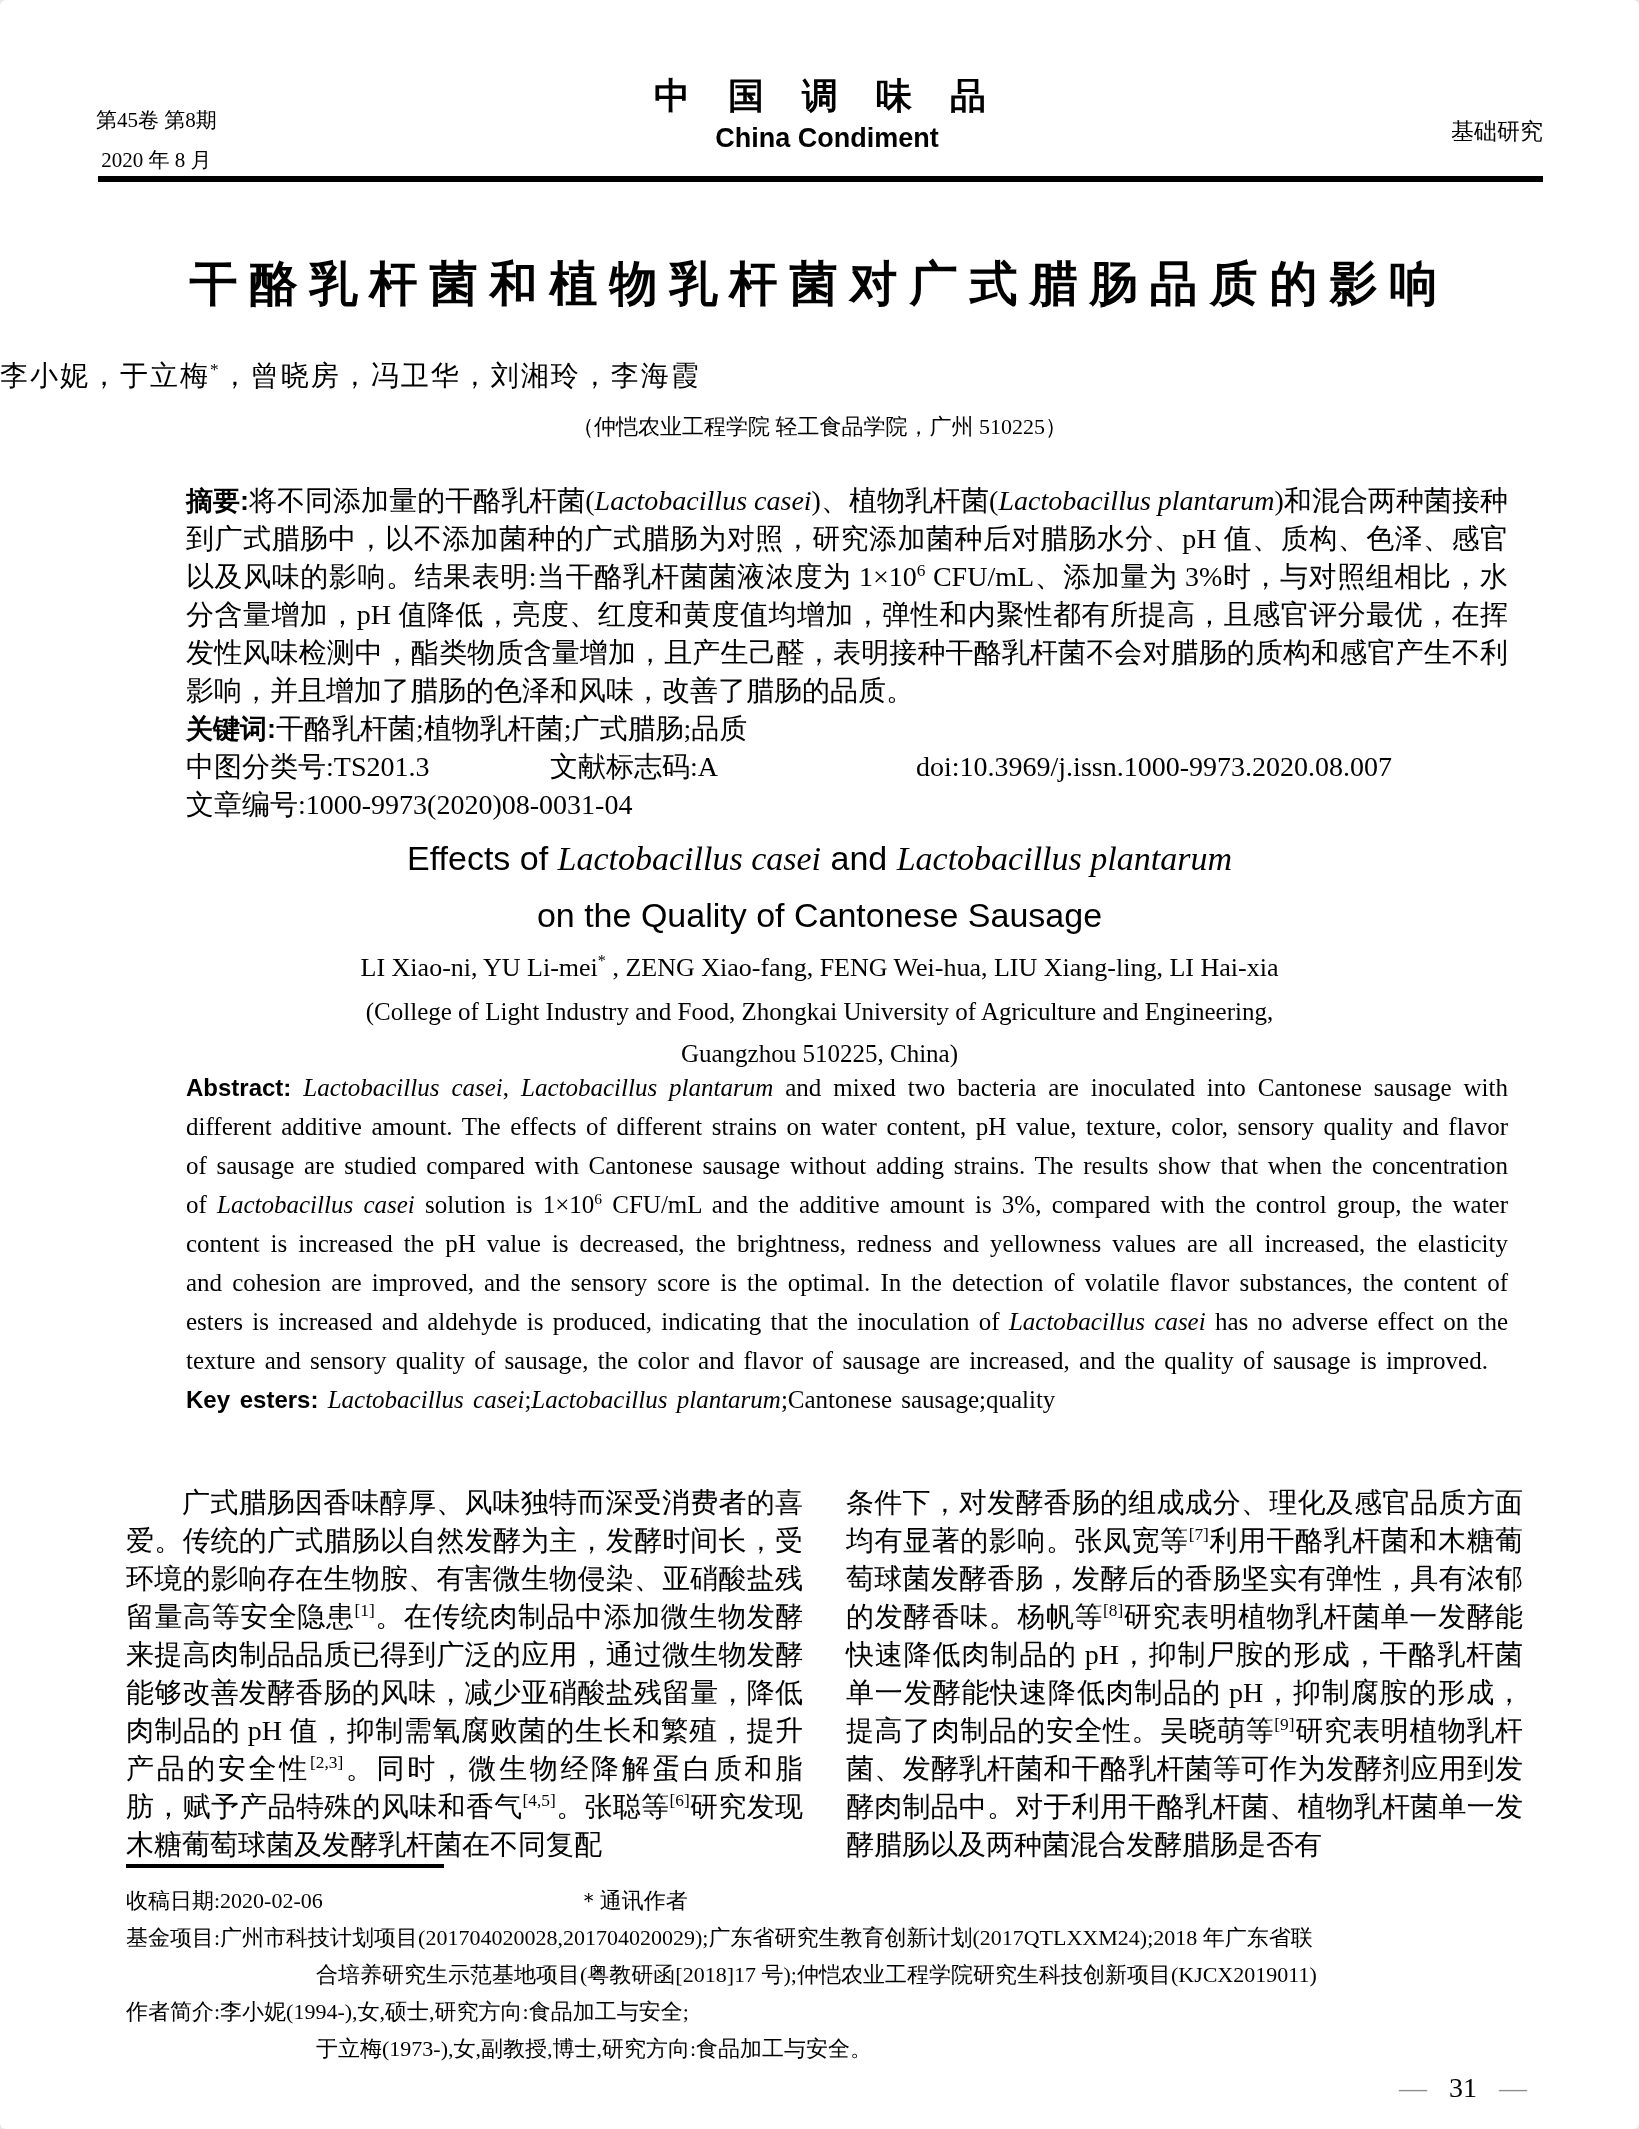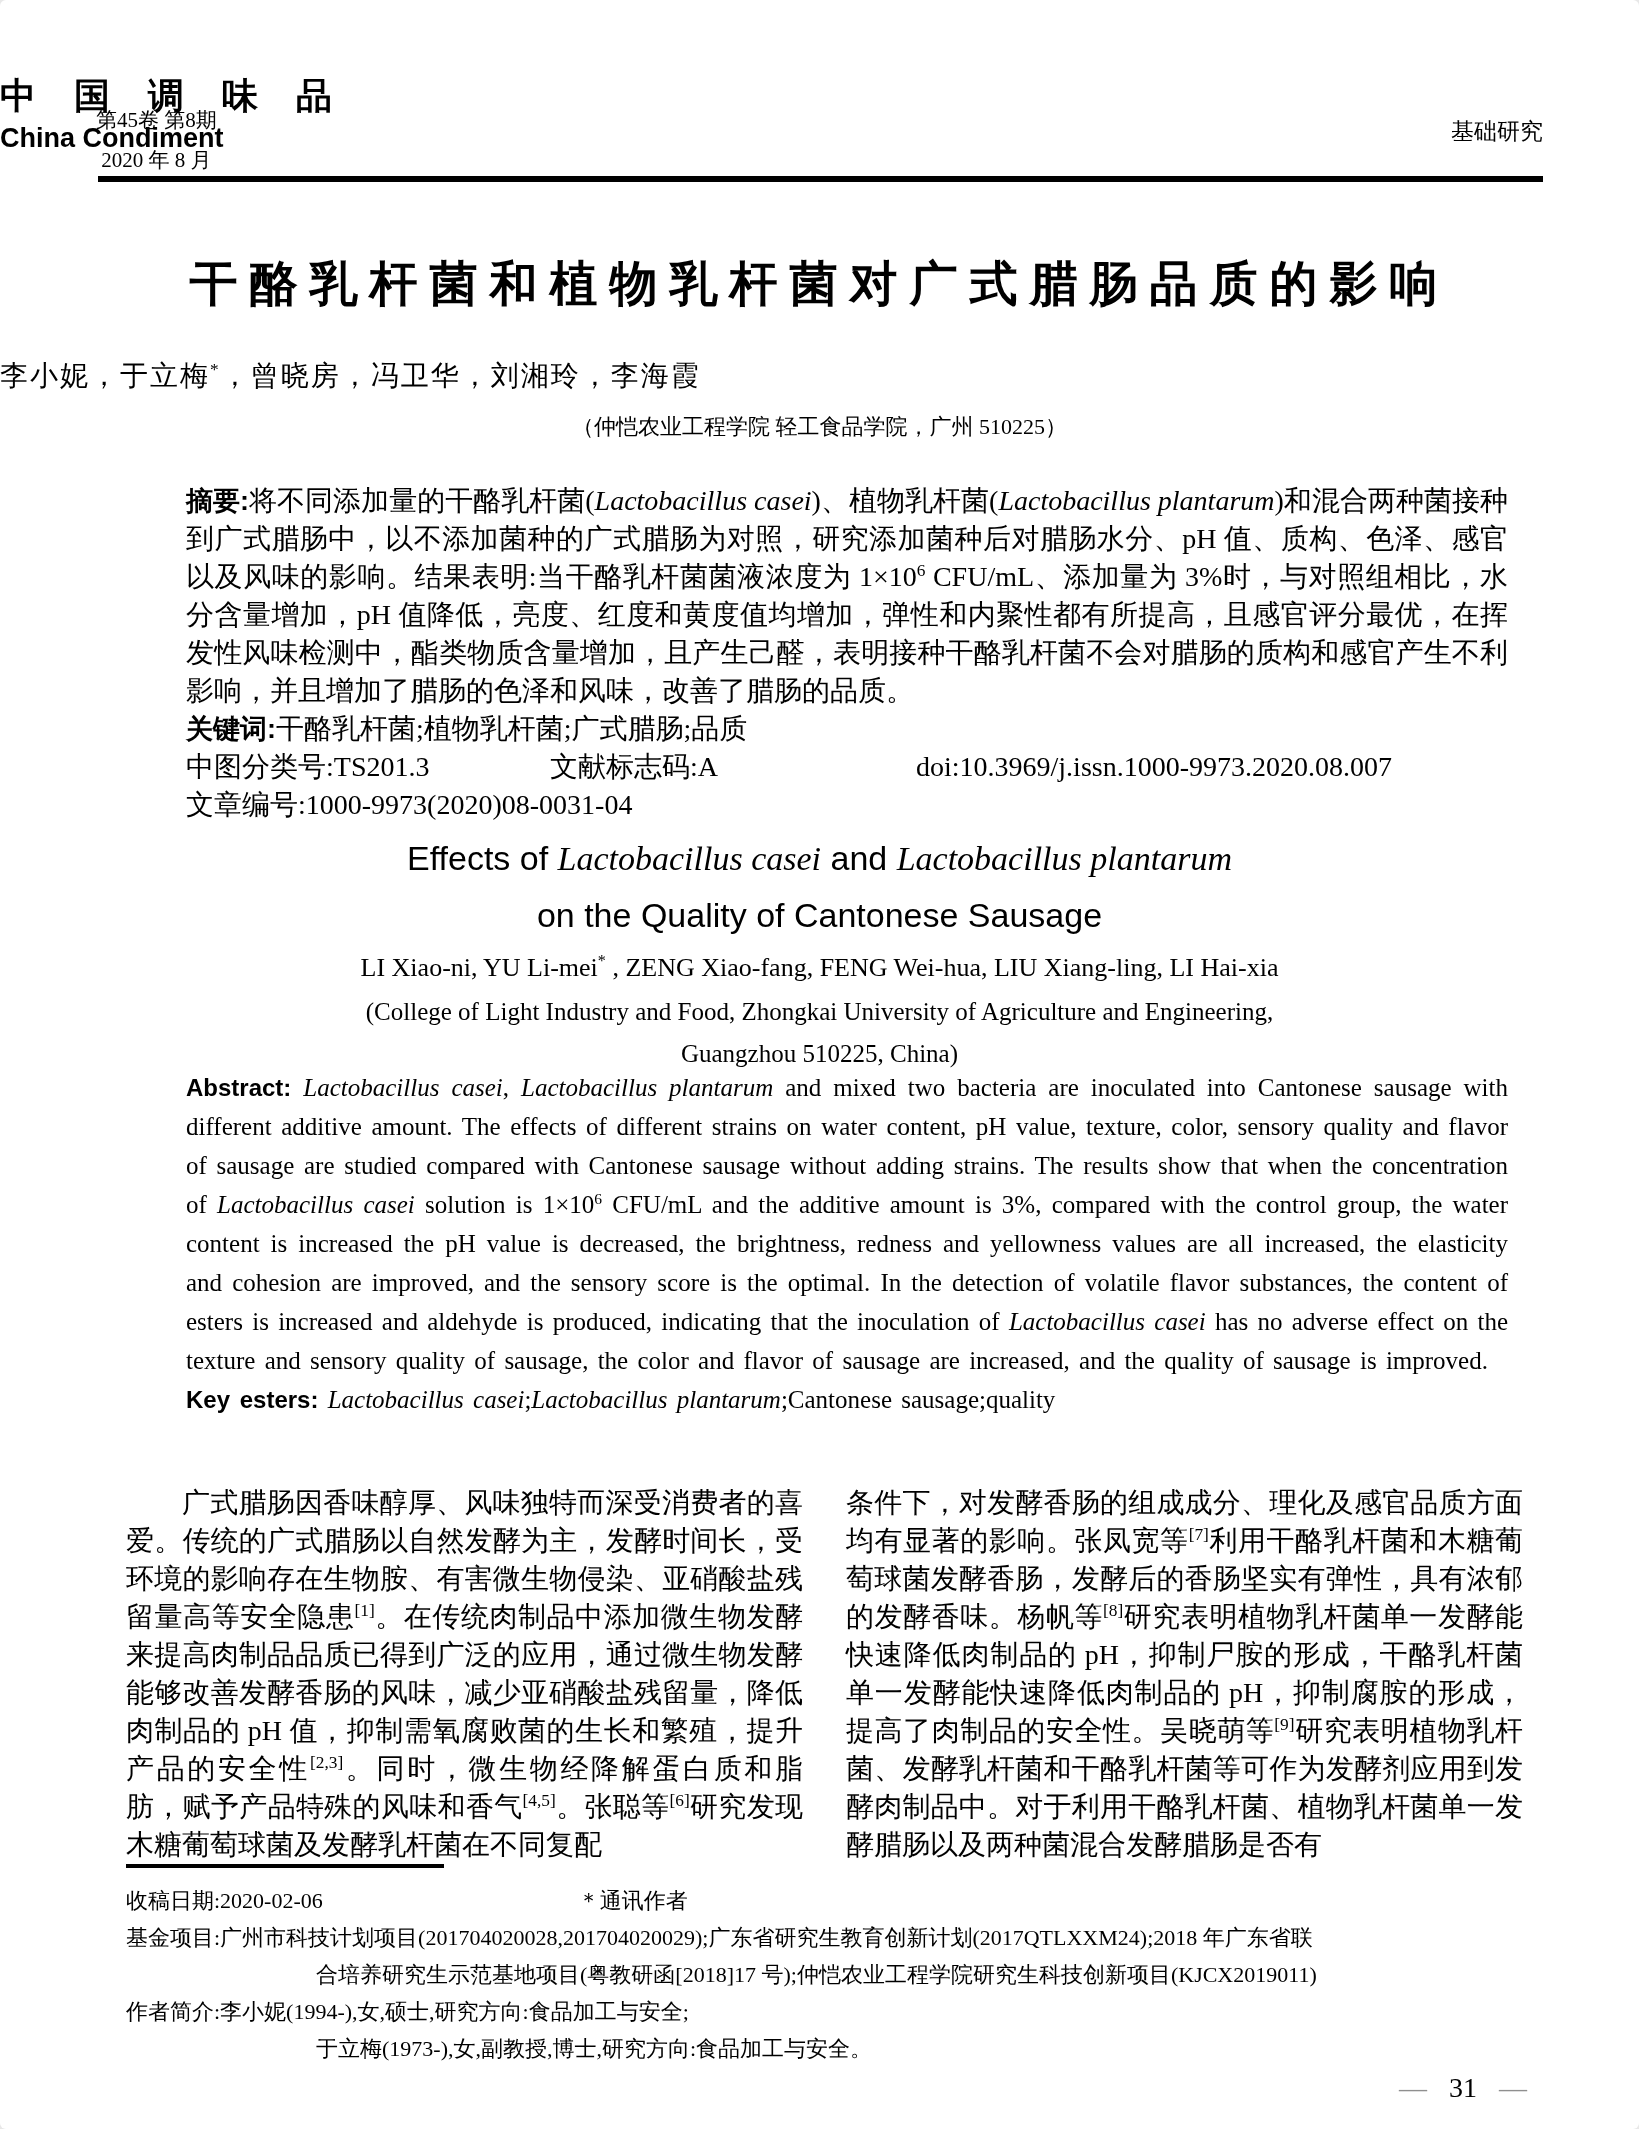--- a/index.html
+++ b/index.html
@@ -17,21 +17,21 @@
   .seg-i { font-family:"Liberation Serif","DejaVu Serif",serif; font-style:italic; }
   sup { font-size:0.62em; line-height:0; vertical-align:super; }
   p { margin:0; }
 
   
   .hdr-left {
     position:absolute; left:96px; top:100px;
     font-size:21px; line-height:40px; text-align:center; white-space:nowrap;
   }
   .hdr-center {
-    position:absolute; left:0; right:0; top:76px; 
+    position:absolute; left:15px; right:0; top:76px; text-align:center;
   }
   .hdr-center .cn {
     font-size:36px; letter-spacing:14px; line-height:40px;
   }
   .hdr-center .en {
     font-size:27px; font-weight:bold; line-height:36px; margin-top:4px;
     font-family:Liberation Sans, sans-serif;
   }
   .hdr-right {
     position:absolute; right:96px; top:116px;

